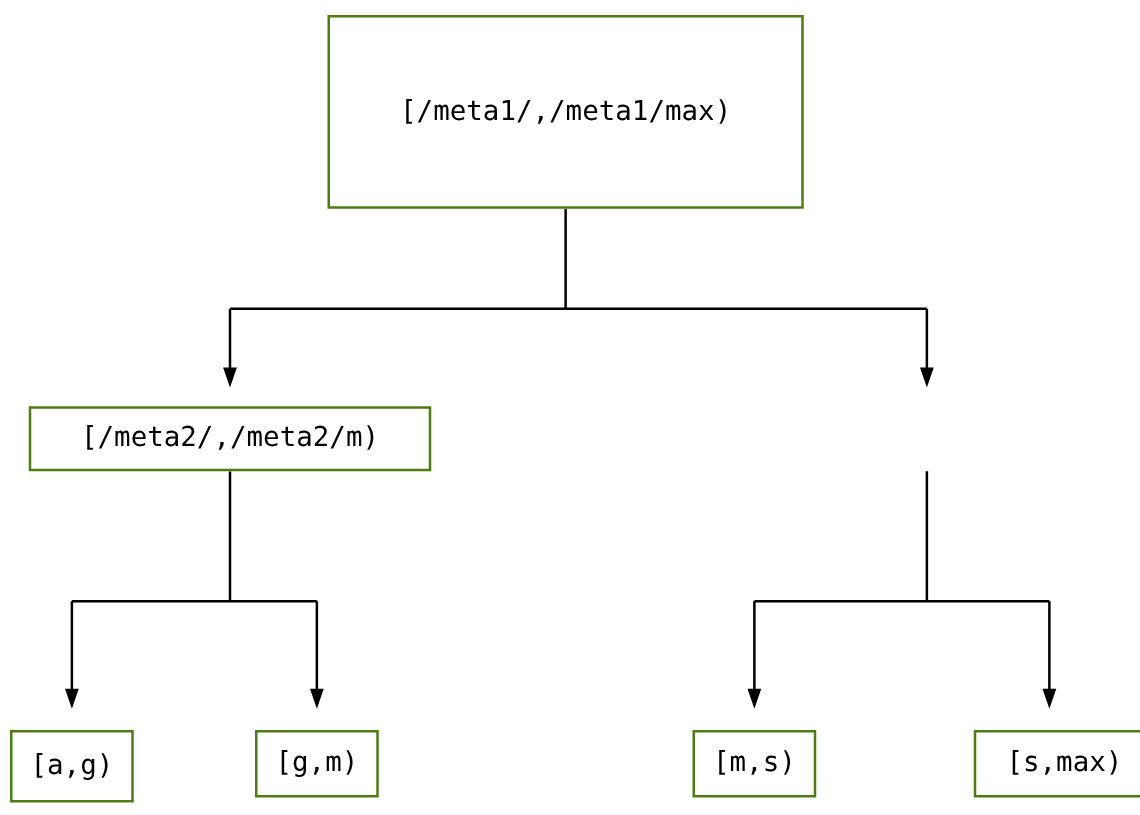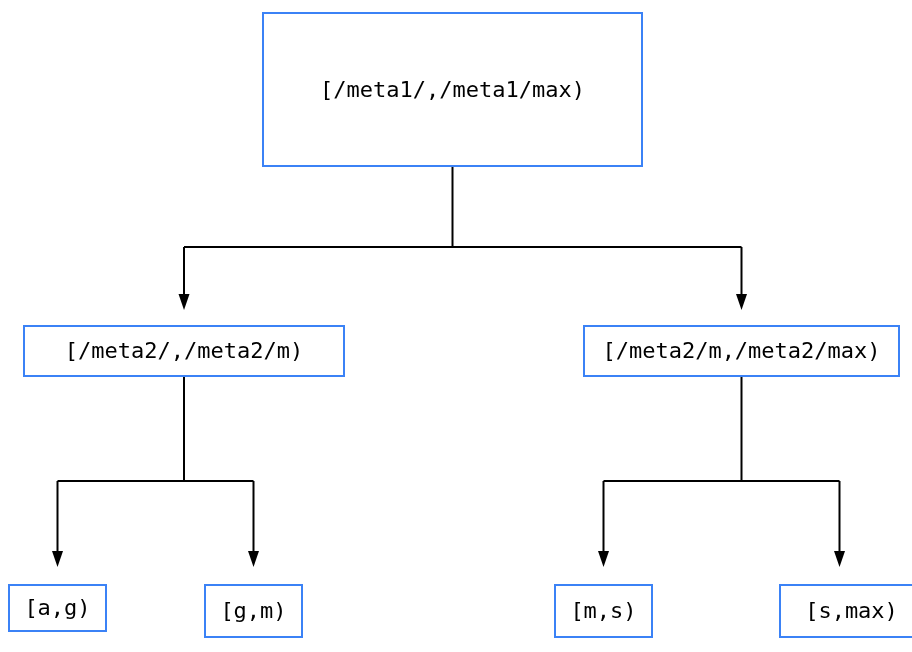--- a/index.html
+++ b/index.html
@@ -18,36 +18,36 @@
   .edges-layer {
     position: absolute;
     left: 0;
     top: 0;
     width: 912px;
     height: 652px;
   }
   .node {
     position: absolute;
     box-sizing: border-box;
-    border: 2px solid #3b82f6;
+    border: 2px solid #4d7c0f;
     background: #ffffff;
     display: flex;
     align-items: center;
     justify-content: center;
   }
   .node-label {
     font-size: 22px;
     color: #000000;
     white-space: pre;
     line-height: 1;
   }
   .node-root      { left: 262px; top: 12px;  width: 381px; height: 155px; }
   .node-left      { left: 23px;  top: 325px; width: 322px; height: 52px; }
   .node-right     { left: 583px; top: 325px; width: 317px; height: 52px; }
-  .node-leaf-ag   { left: 8px;   top: 584px; width: 99px;  height: 48px; }
+  .node-leaf-ag   { left: 8px;   top: 584px; width: 99px;  height: 58px; }
   .node-leaf-gm   { left: 204px; top: 584px; width: 99px;  height: 54px; }
   .node-leaf-ms   { left: 554px; top: 584px; width: 99px;  height: 54px; }
   .node-leaf-smax { left: 779px; top: 584px; width: 145px; height: 54px; }
   .edge-line {
     fill: none;
     stroke: #000000;
     stroke-width: 2;
   }
   .edge-arrowhead {
     fill: #000000;
@@ -86,23 +86,20 @@
   </svg>
 
   <div class="node node-root">
     <span class="node-label">[/meta1/,/meta1/max)</span>
   </div>
 
   <div class="node node-left">
     <span class="node-label">[/meta2/,/meta2/m)</span>
   </div>
 
-  <div class="node node-right">
-    <span class="node-label">[/meta2/m,/meta2/max)</span>
-  </div>
 
   <div class="node node-leaf-ag">
     <span class="node-label">[a,g)</span>
   </div>
 
   <div class="node node-leaf-ms">
     <span class="node-label">[m,s)</span>
   </div>
 
   <div class="node node-leaf-gm">

